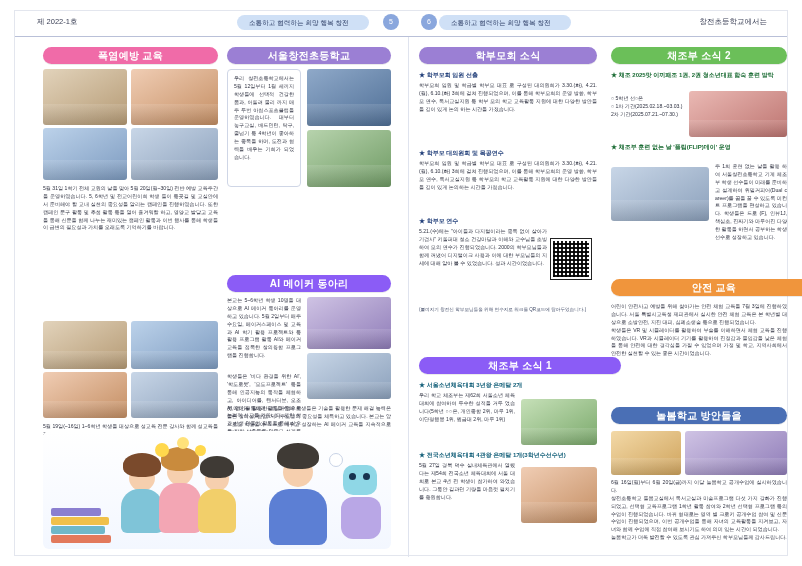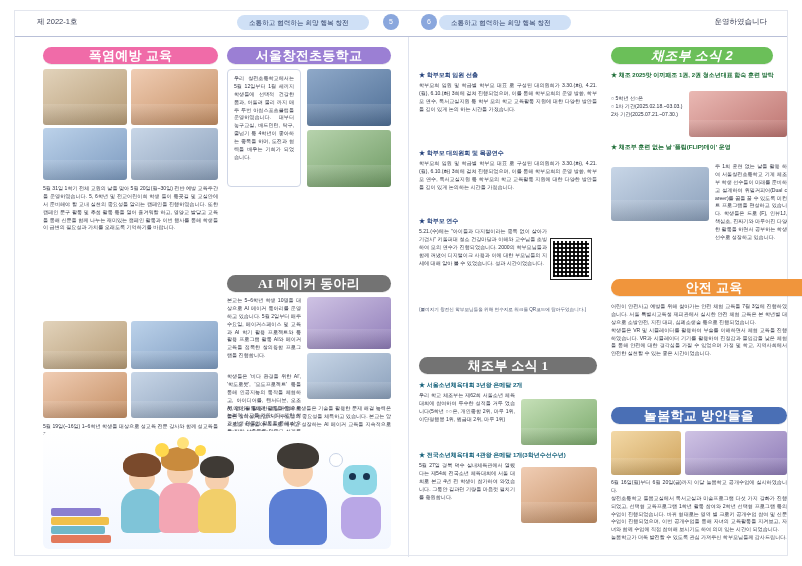--- a/index.html
+++ b/index.html
@@ -62,31 +62,31 @@
     width: 1px; height: 520px;
     background: #dfe3ee;
   }
   
   .panel { position: absolute; }
   .ptitle {
     position: relative;
     height: 17px;
     border-radius: 9px;
     color: #ffffff;
-    font-size: 13px;
+    font-size: 10px;
     font-weight: bold;
     text-align: center;
     line-height: 17px;
     letter-spacing: .3px;
     box-shadow: 0 1px 0 rgba(0,0,0,.08);
   }
   .ptitle.pink   { background: #f06ba8; }
   .ptitle.violet { background: #9b7fd4; }
   .ptitle.blue   { background: #5b8dd9; }
-  .ptitle.teal   { background: #737373; font-family: Liberation Serif, serif; }
+  .ptitle.teal   { background: #8b5cf6; }
   .ptitle.green  { background: #6bbf59; }
   .ptitle.orange { background: #f0953c; }
   .ptitle.navy   { background: #4a6fb5; }
 
   .body-text {
     font-size: 5.1px;
     line-height: 1.55;
     color: #2e3140;
     text-align: justify;
     word-break: break-all;
@@ -166,21 +166,21 @@
 
 <div class="page">
   <div class="sheet">
 
     <div class="hdr">
       <div class="issue">제 2022-1호</div>
       <div class="ribbon left">소통하고 협력하는 희망 행복 창전</div>
       <div class="pagenum p5">5</div>
       <div class="pagenum p6">6</div>
       <div class="ribbon right">소통하고 협력하는 희망 행복 창전</div>
-      <div class="school">운영하였습니다</div>
+      <div class="school">창전초등학교에서는</div>
     </div>
 
     <div class="divider"></div>
 
     <div class="panel" style="left:28px; top:36px; width:175px;">
       <div class="ptitle pink">폭염예방 교육</div>
     </div>
     <div class="photo ph-class" style="left:28px; top:58px; width:84px; height:56px;"></div>
     <div class="photo ph-warm" style="left:116px; top:58px; width:87px; height:56px;"></div>
     <div class="photo ph-cool" style="left:28px; top:117px; width:84px; height:52px;"></div>
@@ -237,36 +237,39 @@
       <div class="blob" style="left:240px; top:26px; width:30px; height:30px; background:#f6cfae;"></div>
       <div class="blob" style="left:234px; top:12px; width:42px; height:26px; background:#3f3a35; border-radius:50% 50% 40% 40%;"></div>
       <div class="blob" style="left:226px; top:58px; width:58px; height:56px; background:#5c7fd4; border-radius:20px 20px 8px 8px;"></div>
       <div class="blob" style="left:300px; top:34px; width:34px; height:30px; background:#8fd7e6; border-radius:10px;"></div>
       <div class="blob" style="left:306px; top:42px; width:7px; height:7px; background:#18324f;"></div>
       <div class="blob" style="left:320px; top:42px; width:7px; height:7px; background:#18324f;"></div>
       <div class="blob" style="left:298px; top:66px; width:40px; height:42px; background:#b9a7e6; border-radius:12px;"></div>
       <div class="blob" style="left:286px; top:22px; width:14px; height:14px; background:#ffffff; border:1px solid #c9d3e6;"></div>
     </div>
 
+    <div class="panel" style="left:404px; top:36px; width:178px;">
+      <div class="ptitle violet">학부모회 소식</div>
+    </div>
     <div class="panel" style="left:404px; top:60px; width:178px;">
       <div class="subhead">★ 학부모회 임원 선출</div>
       <div class="body-text">학부모회 임원 및 학급별 학부모 대표 로 구성된 대의원회가 3.30.(화), 4.21.(월), 6.10.(화) 3회에 걸쳐 진행되었으며, 이를 통해 학부모회의 운영 방향, 학부모 연수, 독서교실지원 등 학부 모의 학교 교육활동 지원에 대한 다양한 방안들을 깊이 있게 논의 하는 시간을 가졌습니다.</div>
     </div>
     <div class="panel" style="left:404px; top:138px; width:178px;">
       <div class="subhead">★ 학부모 대의원회 및 목공연수</div>
       <div class="body-text">학부모회 임원 및 학급별 학부모 대표 로 구성된 대의원회가 3.30.(화), 4.21.(월), 6.10.(화) 3회에 걸쳐 진행되었으며, 이를 통해 학부모회의 운영 방향, 학부모 연수, 독서교실지원 등 학부모의 학교 교육활동 지원에 대한 다양한 방안들을 깊이 있게 논의하는 시간을 가졌습니다.</div>
     </div>
     <div class="panel" style="left:404px; top:206px; width:178px;">
       <div class="subhead">★ 학부모 연수</div>
       <div class="body-text" style="width:128px;">5.21.(수)에는 "아이들과 다지털이라는 중독 없이 살아가기검사" 키울퍼대 청소 건강마당과 이해와 교수님을 초빙 하여 모의 연수가 진행되었습니다. 2000의 학부모님들과 함께 꺼냈어 디지털이크 사용과 이에 대한 부모님들의 지세에 대해 알아 볼 수 있었습니다. 성과 시간이었습니다.</div>
     </div>
     <div class="qr" style="left:536px; top:228px;"></div>
     <div class="panel small-cap" style="left:404px; top:296px; width:178px;">(붙여지기 창전신 학부모님들을 위해 연수지로 워크를 QR코드에 담아두었습니다.)</div>
 
-    <div class="panel" style="left:596px; top:36px; width:162px;font-style:italic;">
+    <div class="panel" style="left:596px; top:36px; width:176px;">
       <div class="ptitle green">채조부 소식 2</div>
     </div>
     <div class="panel" style="left:596px; top:60px; width:176px;">
       <div class="subhead" style="color:#1a6b33;">★ 채조 2025맛 이끼패조 1권, 2권 청소년대표 합숙 훈련 발탁</div>
     </div>
     <div class="panel body-text" style="left:596px; top:84px; width:72px; white-space:pre-line;">○ 5학년 선○은
 ○ 1차 기간(2025.02.18.~03.03.)
 2차 기간(2025.07.21.~07.30.)</div>
     <div class="photo ph-red" style="left:674px; top:80px; width:98px; height:46px;"></div>
 
@@ -275,21 +278,21 @@
     </div>
     <div class="photo ph-grp" style="left:596px; top:156px; width:98px; height:54px;"></div>
     <div class="panel body-text" style="left:700px; top:152px; width:72px;">주 1회 훈련 없는 날을 활용 하여 서울창전초등학교 기계 체조부 학생 선수들이 미래를 준비하고 설계하여 위밀커피어(Dual career)를 꿈을 꿀 수 있도록 미컨트 프로그램을 편성하고 있습니다. 학생들은 드로 (F), 인뷰1J, 책심초, 진짜기와 마루어진 다양한 활동을 하면서 공부하는 학생 선수로 성장하고 있습니다.</div>
 
     <div class="panel" style="left:596px; top:268px; width:206px;">
       <div class="ptitle orange">안전 교육</div>
     </div>
     <div class="panel body-text" style="left:596px; top:292px; width:176px; white-space:pre-line;">어린이 안전사고 예방을 위해 찾아가는 안전 체험 교육을 7월 3일에 진행하였습니다. 서울 특별시교육청 제피관에서 실시한 안전 체험 교육은 본 학년별 대상으로 소방안전, 지진 대피, 심폐소생술 등으로 진행되었습니다.
 학생들은 VR 및 시뮬레이터를 활용하여 부슬를 이해하면서 체험 교육을 진행하였습니다. VR과 시뮬레이터 기기를 활용하여 진정감과 몰입감을 낮은 체험을 통해 안전에 대한 경각심을 가질 수 있었으며 가정 및 학교, 지역사회에서 안전한 실천할 수 있는 좋은 시간이었습니다.</div>
 
-    <div class="panel" style="left:404px; top:346px; width:178px;">
+    <div class="panel" style="left:404px; top:346px; width:202px;">
       <div class="ptitle teal">채조부 소식 1</div>
     </div>
     <div class="panel" style="left:404px; top:370px; width:178px;">
       <div class="subhead" style="color:#14607a;">★ 서울소년체육대회 3년왕 은메달 2개</div>
       <div class="body-text" style="width:96px;">우리 학교 체조부는 제62회 서울소년 체육대회에 참여하여 두수한 성적을 거두 었습니다(5학년 ○○은, 개인종합 2위, 마루 1위, 이단평행봉 1위, 뜀금대 2위, 마루 1위)</div>
     </div>
     <div class="photo ph-green2" style="left:506px; top:388px; width:76px; height:46px;"></div>
 
     <div class="panel" style="left:404px; top:440px; width:178px;">
       <div class="subhead" style="color:#14607a;">★ 전국소년체육대회 4관왕 은메달 1개(3학년수선수년)</div>

